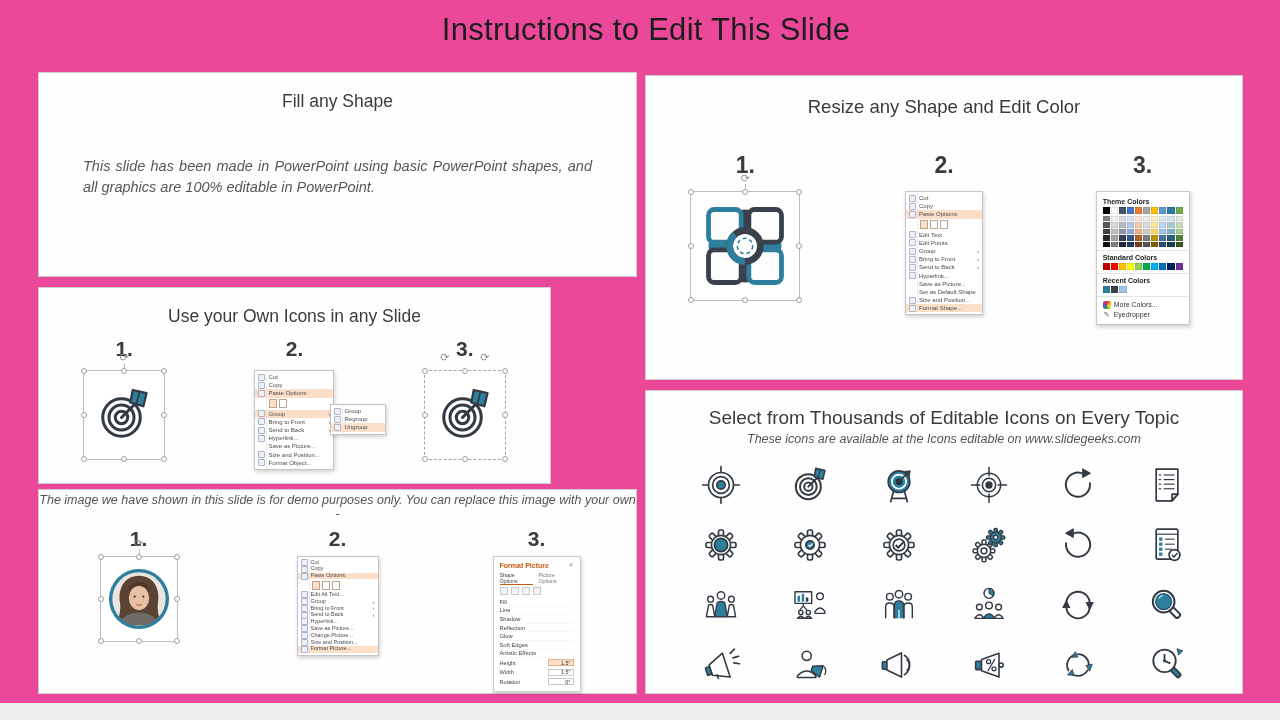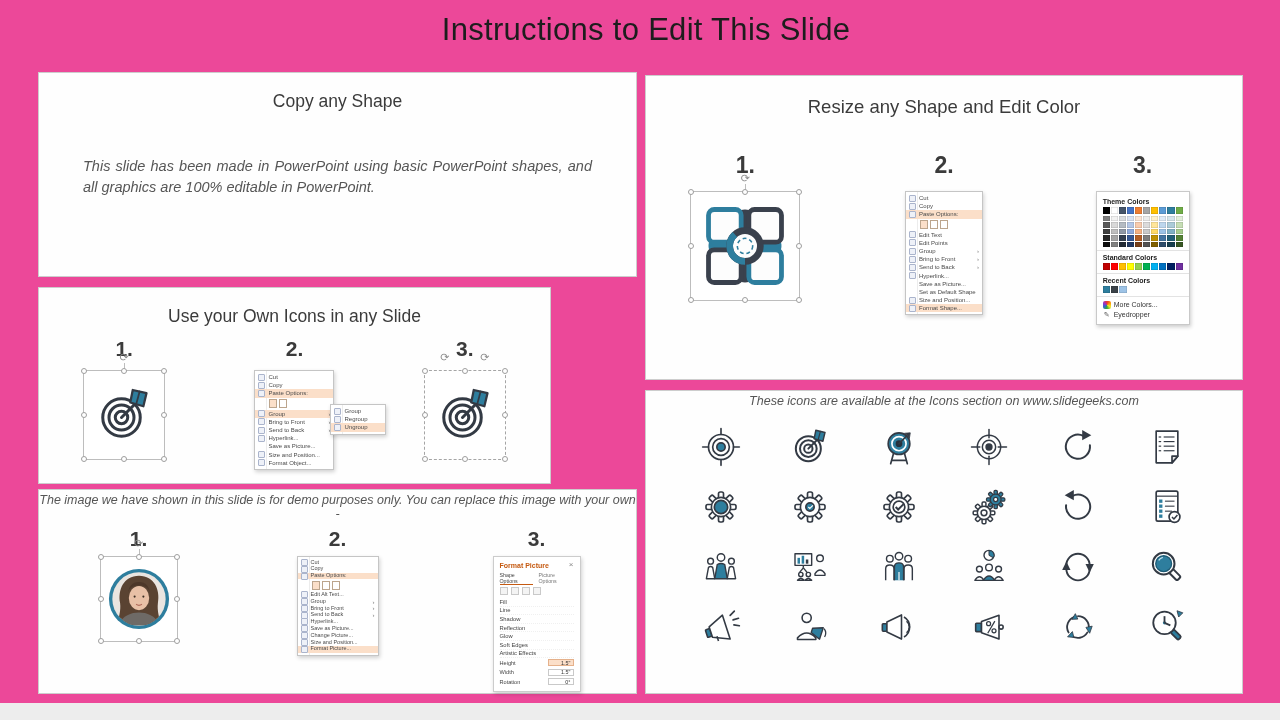--- a/index.html
+++ b/index.html
@@ -369,21 +369,21 @@
       </g>
       <polygon points="36,4.5 43,7 38,12" fill="#2E7E9E" stroke="#333a44" stroke-width="1"></polygon>
     </symbol>
   </defs>
 </svg>
 
 <div class="slide">
   <div class="title">Instructions to Edit This Slide</div>
 
   <div class="panel" id="p-edit">
-    <div class="p-head">Copy any Shape</div>
+    <div class="p-head">Fill any Shape</div>
     <div class="edit-text">This slide has been made in PowerPoint using basic PowerPoint shapes, and all graphics are 100% editable in PowerPoint.</div>
   </div>
 
   <div class="panel" id="p-icons">
     <div class="p-head">Use your Own Icons in any Slide</div>
     <div class="steps">
       <div class="step">
         <div class="step-num">1.</div>
         <div class="step-art">
           <div class="selframe solid icon-sel">
@@ -841,21 +841,22 @@
               <span class="pal-ico">✎</span>
               <span>Eyedropper</span>
             </div>
           </div>
         </div>
       </div>
     </div>
   </div>
 
   <div class="panel" id="p-library">
-    <div class="p-note">These icons are available at the Icons section on www.slidegeeks.com</div>
+    <div class="p-head">Select from Thousands of Editable Icons on Every Topic</div>
+    <div class="p-note">These icons are available at the Icons editable on www.slidegeeks.com</div>
     <div class="lib-grid">
         <div class="ig-cell">
           <svg class="ig" viewBox="0 0 48 48">
             <use href="#i-target-focus"></use>
           </svg>
         </div>
         <div class="ig-cell">
           <svg class="ig" viewBox="0 0 48 48">
             <use href="#i-target-dart"></use>
           </svg>

